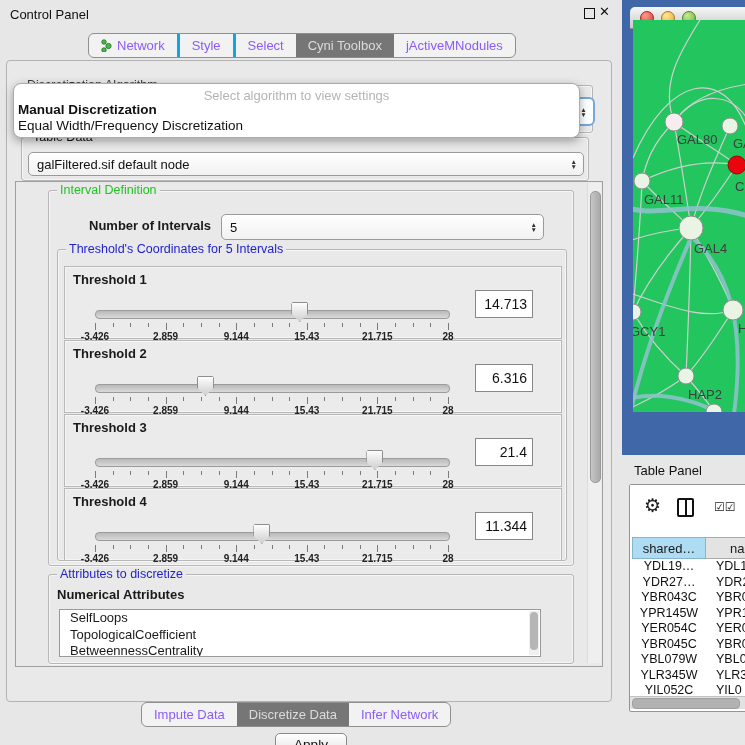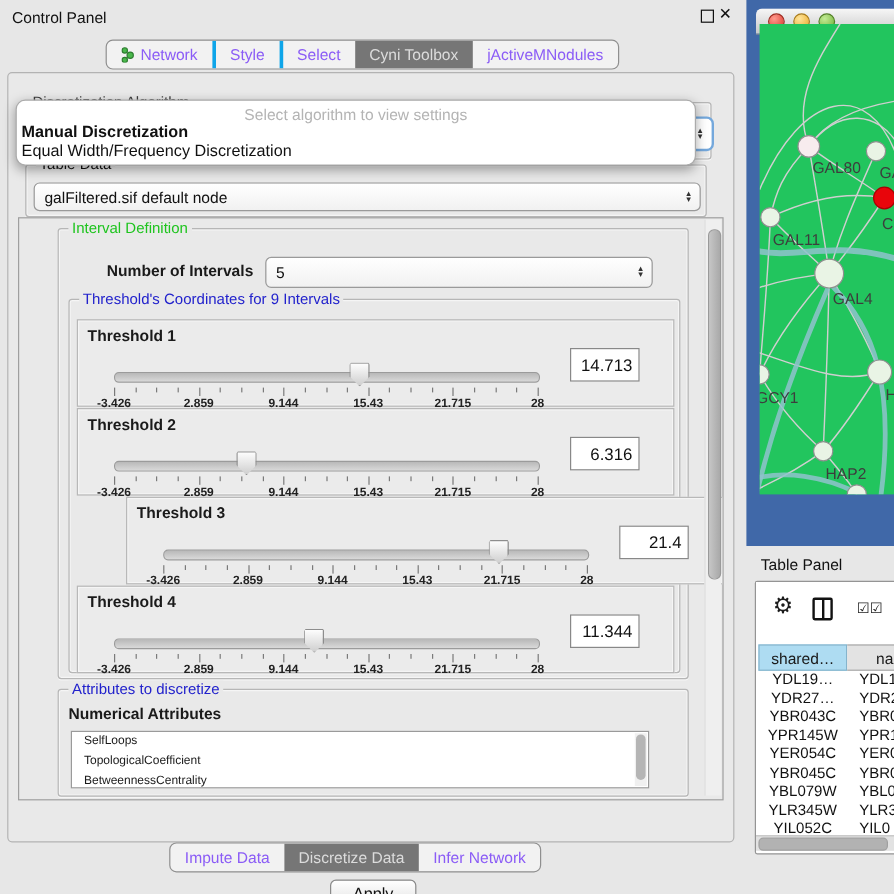--- a/index.html
+++ b/index.html
@@ -75,21 +75,21 @@
   .tick{position:absolute;top:56px;width:1px;height:4px;background:#7a7a7a;}
   .tick.major{height:7px;}
   .tlab{position:absolute;top:64px;transform:translateX(-50%);font-size:10px;font-weight:bold;color:#222;white-space:nowrap;}
   .thr-value{position:absolute;left:410px;top:23px;width:46px;height:26px;border:1px solid #888;
     background:#fff;font-family:inherit;font-size:14px;text-align:right;padding:0 5px;color:#111;}
 
   #attr-group{left:32px;top:392px;width:524px;height:88px;}
   #attr-group>.gtitle{color:#2222cc;}
   #attr-heading{position:absolute;left:8px;top:12px;font-weight:bold;}
   #attr-list{position:absolute;left:10px;top:34px;width:480px;height:46px;background:#fff;border:1px solid #9a9a9a;overflow:hidden;}
-  .attr-item{padding:1px 0 1px 10px;line-height:14.5px;font-size:10px;}
+  .attr-item{padding:1px 0 1px 10px;line-height:14.5px;font-size:13px;}
   #attr-scroll{position:absolute;right:1px;top:1px;width:10px;height:44px;background:#f0f0f0;}
   #attr-thumb{position:absolute;left:1px;top:1px;width:8px;height:38px;border-radius:4px;background:#b5b5b5;}
 
   #apply-btn{position:absolute;left:268px;top:672px;width:70px;height:22px;border:1px solid #8a8a8a;border-radius:5px;
     background:linear-gradient(#ffffff,#e0e0e0);text-align:center;line-height:21px;font-size:13.5px;color:#111;}
 
   
   #net-frame{position:absolute;left:622px;top:0;width:123px;height:455px;background:#4068a8;}
   #net-titlebar{position:absolute;left:8px;top:7px;right:0;height:21px;
     background:linear-gradient(#f7f7f7,#c9c9c9);border-bottom:1px solid #8f8f8f;border-top-left-radius:5px;}
@@ -174,21 +174,21 @@
 
     <div id="viewport">
       <div id="interval-group" class="groupbox">
         <span class="gtitle" style="background:#e9e9e9">Interval Definition</span>
         <div id="noi-label">Number of Intervals</div>
         <div id="noi-combo" class="combo">
           <span>5</span>
           <span class="stepper">▲<br>▼</span>
         </div>
         <div id="thr-group" class="groupbox">
-          <span class="gtitle">Threshold's Coordinates for 9 Intervals</span>
+          <span class="gtitle">Threshold's Coordinates for 5 Intervals</span>
           <div id="thr-container">
   <div class="thr-panel" style="top: 16px;">
     <div class="thr-label">Threshold 1</div>
     <div class="track"></div>
     <div class="thumb" style="left: 226.251px;"></div>
     <div class="ticks">
                   <div class="tick major" style="left: 30px;"></div>
                   <div class="tick" style="left: 47.65px;"></div>
                   <div class="tick" style="left: 65.3px;"></div>
                   <div class="tick" style="left: 82.95px;"></div>
@@ -252,21 +252,21 @@
                   <div class="tlab" style="left: 30px;">-3.426</div>
                   <div class="tlab" style="left: 100.6px;">2.859</div>
                   <div class="tlab" style="left: 171.2px;">9.144</div>
                   <div class="tlab" style="left: 241.8px;">15.43</div>
                   <div class="tlab" style="left: 312.4px;">21.715</div>
                   <div class="tlab" style="left: 383px;">28</div>
                 </div>
     <input class="thr-value" readonly="" value="6.316" style="">
   </div>
 
-  <div class="thr-panel" style="top: 164px; margin-left: 41px;">
+  <div class="thr-panel" style="top: 164px;">
     <div class="thr-label">Threshold 3</div>
     <div class="track"></div>
     <div class="thumb" style="left: 301.364px;"></div>
     <div class="ticks">
                   <div class="tick major" style="left: 30px;"></div>
                   <div class="tick" style="left: 47.65px;"></div>
                   <div class="tick" style="left: 65.3px;"></div>
                   <div class="tick" style="left: 82.95px;"></div>
                   <div class="tick major" style="left: 100.6px;"></div>
                   <div class="tick" style="left: 118.25px;"></div>

